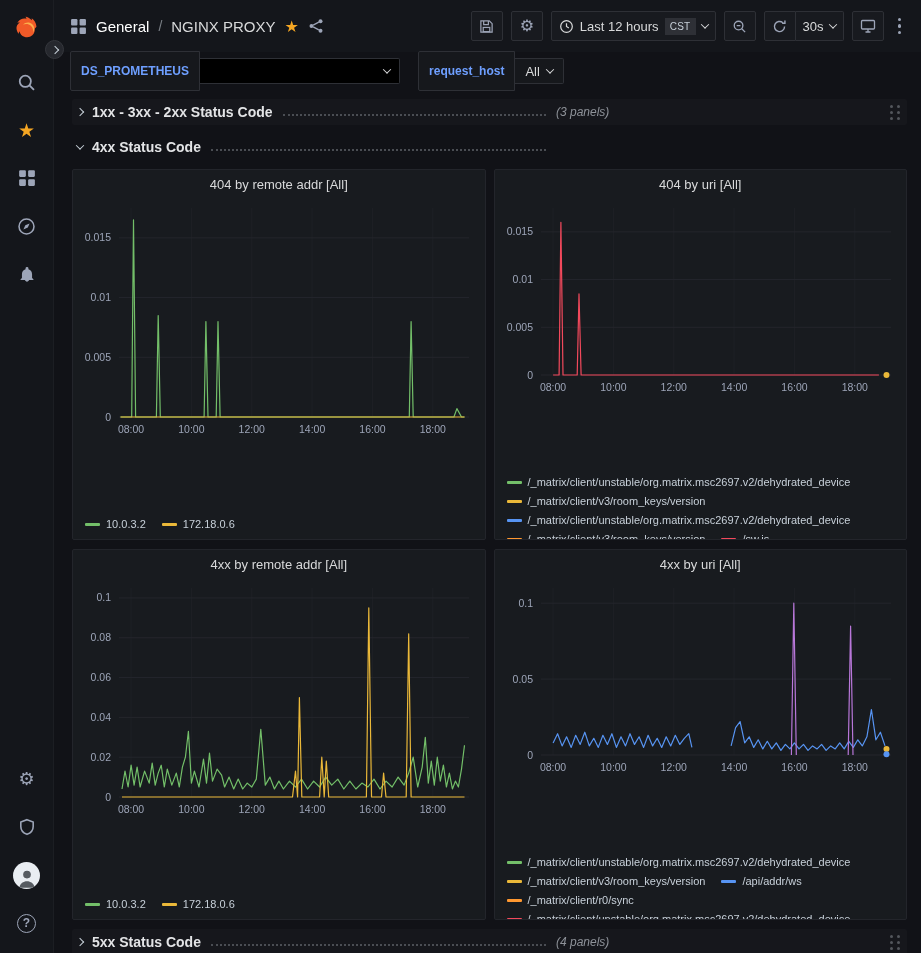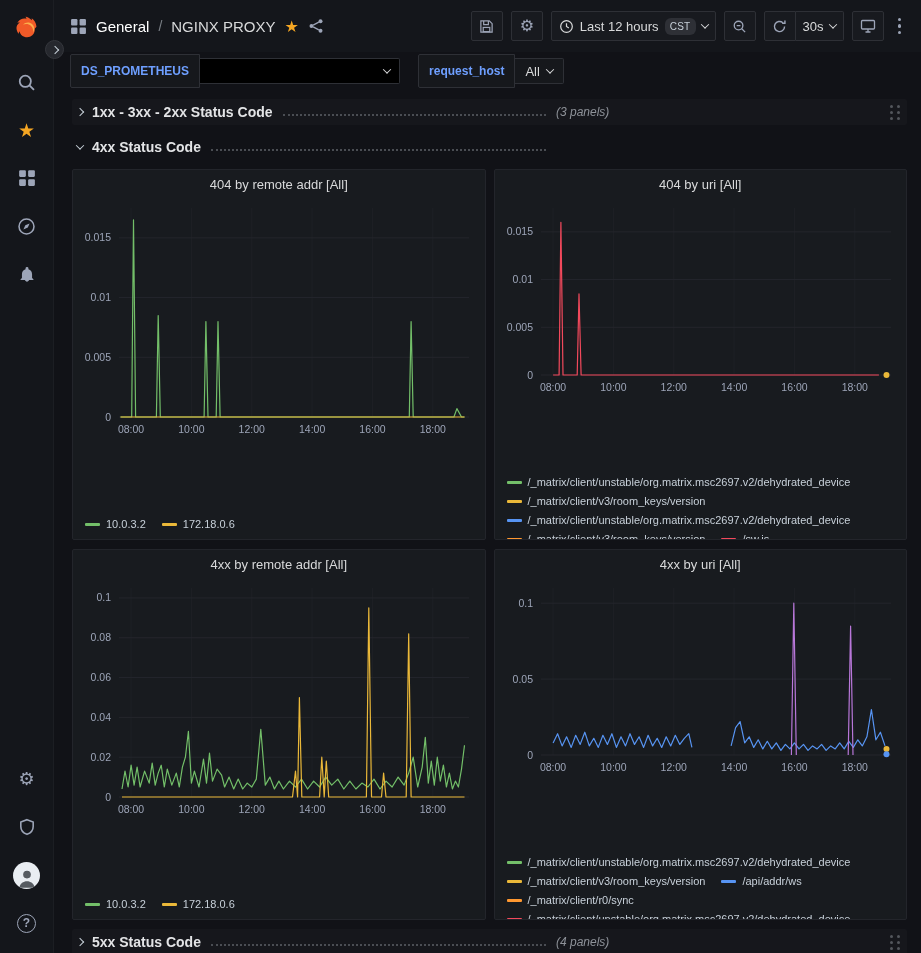--- a/index.html
+++ b/index.html
@@ -51,34 +51,34 @@
   .nav-actions { margin-left: auto; display: flex; align-items: center; gap: 8px; }
   .nbtn {
     height: 30px; min-width: 32px; padding: 0 7px;
     background: #181a1f; border: 1px solid #2e3036; border-radius: 2px;
     color: #9da5b8; display: flex; align-items: center; justify-content: center; gap: 6px;
     font-size: 13px; cursor: pointer;
   }
   .timepick { color: #d8d9da; }
   .tz-badge {
     background: #2e3036; color: #c7d0d9; font-size: 10px; padding: 3px 5px;
-    border-radius: 6px; letter-spacing: .3px;
+    border-radius: 0; letter-spacing: .3px;
   }
   .split { display: flex; }
   .split .nbtn:first-child { border-radius: 2px 0 0 2px; }
   .split .nbtn:last-child { border-radius: 0 2px 2px 0; border-left: none; color: #d8d9da; align-items: center; }
   .kebab { display: flex; flex-direction: column; gap: 3px; padding: 4px 6px; cursor: pointer; }
   .kebab i { width: 3.5px; height: 3.5px; border-radius: 50%; background: #9da5b8; }
   .chev { display: inline-block; width: 6px; height: 6px; border-right: 1.6px solid currentColor; border-bottom: 1.6px solid currentColor; }
   .chev.down { transform: rotate(45deg) translate(-1px,-1px); }
   .chev.right { transform: rotate(-45deg); }
   
   .subnav { height: 38px; display: flex; align-items: center; padding: 0 16px; gap: 0; background: #111217; }
   .var-label {
-    height: 34px; display: flex; align-items: center; padding: 0 10px;
+    height: 40px; display: flex; align-items: center; padding: 0 10px;
     border: 1px solid #2e3036; border-radius: 2px 0 0 2px; font-size: 12px; font-weight: bold;
     color: #6e9fff; cursor: pointer; background: #16181c;
   }
   .var-value-black {
     height: 26px; width: 200px; background: #000; border: 1px solid #2e3036; border-left: none;
     border-radius: 0 2px 2px 0; display: flex; align-items: center; justify-content: flex-end;
     padding: 0 9px; color: #d8d9da; cursor: pointer;
   }
   .var-gap { width: 18px; }
   .var-value {

